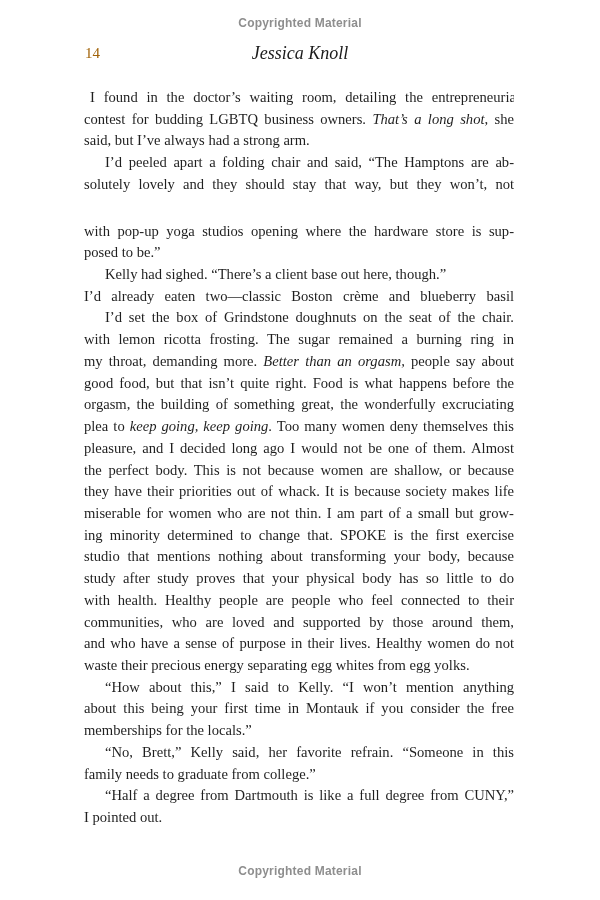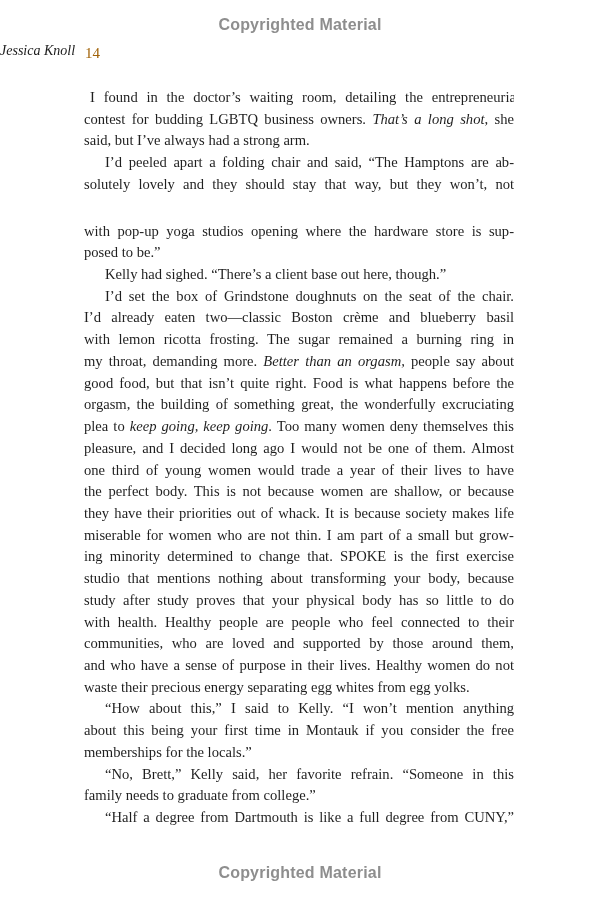--- a/index.html
+++ b/index.html
@@ -14,42 +14,42 @@
     overflow: hidden;
     font-family: "Liberation Serif", serif;
   }
   .copyright-notice {
     position: absolute;
     left: 0;
     width: 600px;
     text-align: center;
     font-family: "Liberation Sans", sans-serif;
     font-weight: 700;
-    font-size: 16px;
+    font-size: 12px;
     letter-spacing: 0.2px;
     color: #8e8e8e;
   }
   .copyright-top { top: 16px; }
   .copyright-bottom { top: 864px; }
 
   .page-number {
     position: absolute;
     left: 85px;
     top: 45px;
     font-size: 15px;
     color: #a16207;
   }
   .running-header {
     position: absolute;
     left: 0;
     top: 43px;
     width: 600px;
-    text-align: left;
+    text-align: center;
     font-style: italic;
-    font-size: 14px;
+    font-size: 18px;
     color: #1b1b1b;
   }
 
   .text-block {
     position: absolute;
     left: 84px;
     top: 87px;
     width: 430px;
     color: #1f1f1f;
   }
@@ -82,29 +82,28 @@
     <div class="paragraph">
       <div class="line first-indent" style="word-spacing: 3px;"><span class="line-inner">I’d peeled apart a folding chair and said, “The Hamptons are ab-</span></div>
       <div class="line" style="word-spacing: 4.53px;"><span class="line-inner">solutely lovely and they should stay that way, but they won’t, not</span></div>
       <div class="line" style="word-spacing: 3.85px; margin-top: 25px;"><span class="line-inner">with pop-up yoga studios opening where the hardware store is sup-</span></div>
       <div class="line"><span class="line-inner">posed to be.”</span></div>
     </div>
     <div class="paragraph">
       <div class="line first-indent"><span class="line-inner">Kelly had sighed. “There’s a client base out here, though.”</span></div>
     </div>
     <div class="paragraph">
+      <div class="line" style="word-spacing: 6.64px;"><span class="line-inner">I’d already eaten two—classic Boston crème and blueberry basil</span></div>
       <div class="line first-indent" style="word-spacing: 3.11px;"><span class="line-inner">I’d set the box of Grindstone doughnuts on the seat of the chair.</span></div>
-      <div class="line" style="word-spacing: 6.64px;"><span class="line-inner">I’d already eaten two—classic Boston crème and blueberry basil</span></div>
       <div class="line" style="word-spacing: 4.97px;"><span class="line-inner">with lemon ricotta frosting. The sugar remained a burning ring in</span></div>
       <div class="line" style="word-spacing: 2.48px; font-family: Liberation Serif, serif;"><span class="line-inner">my throat, demanding more. <i>Better than an orgasm,</i> people say about</span></div>
       <div class="line" style="word-spacing: 2.42px;"><span class="line-inner">good food, but that isn’t quite right. Food is what happens before the</span></div>
       <div class="line" style="word-spacing: 2.62px;"><span class="line-inner">orgasm, the building of something great, the wonderfully excruciating</span></div>
       <div class="line" style="word-spacing: 1.37px;"><span class="line-inner">plea to <i>keep going, keep going</i>. Too many women deny themselves this</span></div>
       <div class="line" style="word-spacing: 2.31px;"><span class="line-inner">pleasure, and I decided long ago I would not be one of them. Almost</span></div>
-      <div class="line" style="word-spacing: 3.06px;"><span class="line-inner">one third of young women would trade a year of their lives to have</span></div>
       <div class="line" style="word-spacing: 2.92px;"><span class="line-inner">the perfect body. This is not because women are shallow, or because</span></div>
       <div class="line" style="word-spacing: 1.56px;"><span class="line-inner">they have their priorities out of whack. It is because society makes life</span></div>
       <div class="line" style="word-spacing: 1.79px;"><span class="line-inner">miserable for women who are not thin. I am part of a small but grow-</span></div>
       <div class="line" style="word-spacing: 3.56px;"><span class="line-inner">ing minority determined to change that. SPOKE is the first exercise</span></div>
       <div class="line" style="word-spacing: 4.06px;"><span class="line-inner">studio that mentions nothing about transforming your body, because</span></div>
       <div class="line" style="word-spacing: 3.81px;"><span class="line-inner">study after study proves that your physical body has so little to do</span></div>
       <div class="line" style="word-spacing: 4.22px;"><span class="line-inner">with health. Healthy people are people who feel connected to their</span></div>
       <div class="line" style="word-spacing: 5.04px;"><span class="line-inner">communities, who are loved and supported by those around them,</span></div>
       <div class="line" style="word-spacing: 1.59px;"><span class="line-inner">and who have a sense of purpose in their lives. Healthy women do not</span></div>
       <div class="line"><span class="line-inner">waste their precious energy separating egg whites from egg yolks.</span></div>
@@ -113,16 +112,17 @@
       <div class="line first-indent" style="word-spacing: 5.52px;"><span class="line-inner">“How about this,” I said to Kelly. “I won’t mention anything</span></div>
       <div class="line" style="word-spacing: 3.27px;"><span class="line-inner">about this being your first time in Montauk if you consider the free</span></div>
       <div class="line"><span class="line-inner">memberships for the locals.”</span></div>
     </div>
     <div class="paragraph">
       <div class="line first-indent" style="word-spacing: 5.5px;"><span class="line-inner">“No, Brett,” Kelly said, her favorite refrain. “Someone in this</span></div>
       <div class="line"><span class="line-inner">family needs to graduate from college.”</span></div>
     </div>
     <div class="paragraph">
       <div class="line first-indent" style="word-spacing: 2.21px;"><span class="line-inner">“Half a degree from Dartmouth is like a full degree from CUNY,”</span></div>
+      <div class="line"><span class="line-inner">I pointed out.</span></div>
     </div>
   </div>
 
 <div class="copyright-notice copyright-bottom">Copyrighted Material</div>
 
 </body></html>

